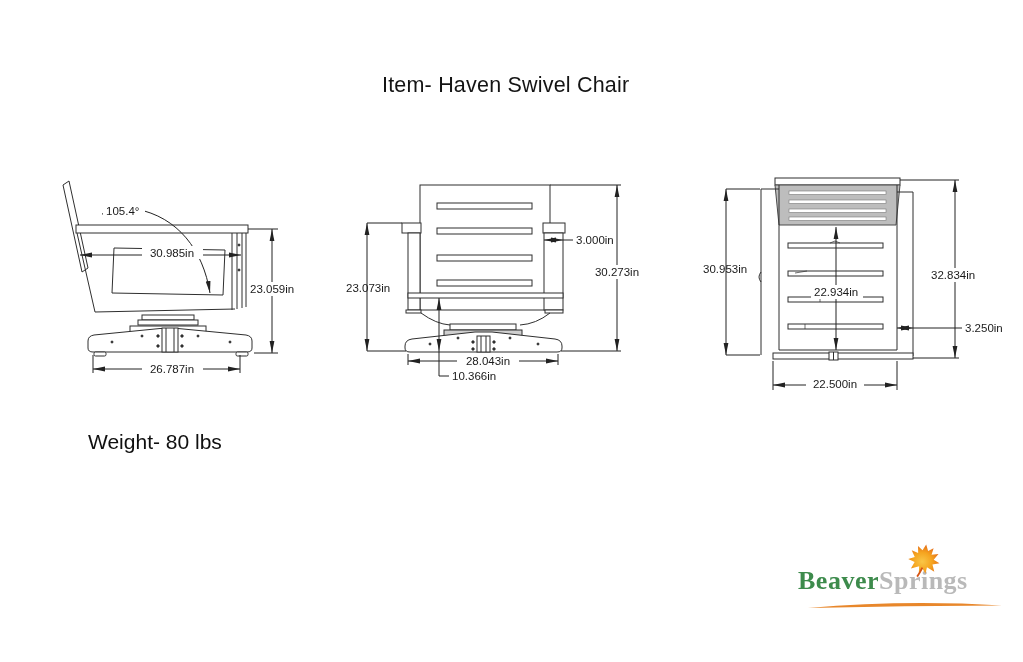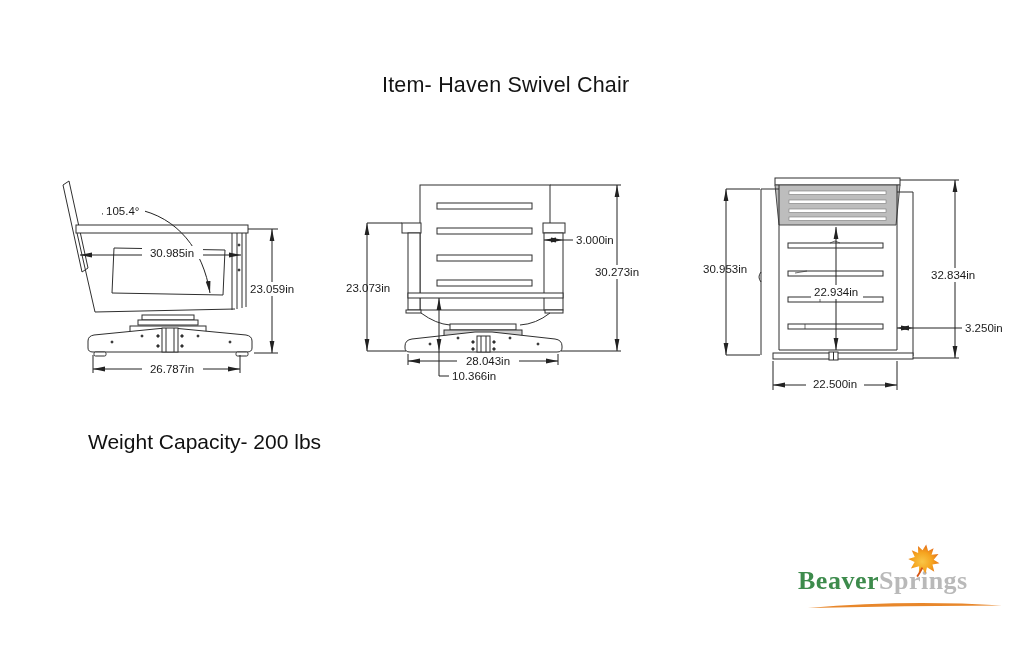--- a/index.html
+++ b/index.html
@@ -176,21 +176,21 @@
   <rect class="bg" x="111" y="125" width="52" height="14"></rect>
   <text x="114" y="136">22.934in</text>
   <rect class="bg" x="228" y="108" width="55" height="14"></rect>
   <text x="231" y="119">32.834in</text>
   <text x="265" y="172">3.250in</text>
   <rect class="bg" x="106" y="217" width="58" height="14"></rect>
   <text x="135" y="228" text-anchor="middle">22.500in</text>
 </svg>
 
 <div class="abs" id="specs">
-  <p>Weight Capacity- 200 lbs</p>
+  <p>Weight- 80 lbs</p>
 </div>
 
 <div class="abs" id="logo-text"><span id="logo-word1">Beaver</span><span id="logo-word2">Springs</span></div>
 
 <svg class="abs" id="leaf" width="44" height="36" viewBox="0 0 32 32">
   <defs>
     <radialGradient id="leafgrad" cx="45%" cy="60%" r="70%">
       <stop offset="0%" stop-color="#f9c646"></stop>
       <stop offset="45%" stop-color="#f5a41f"></stop>
       <stop offset="100%" stop-color="#dd5417"></stop>

